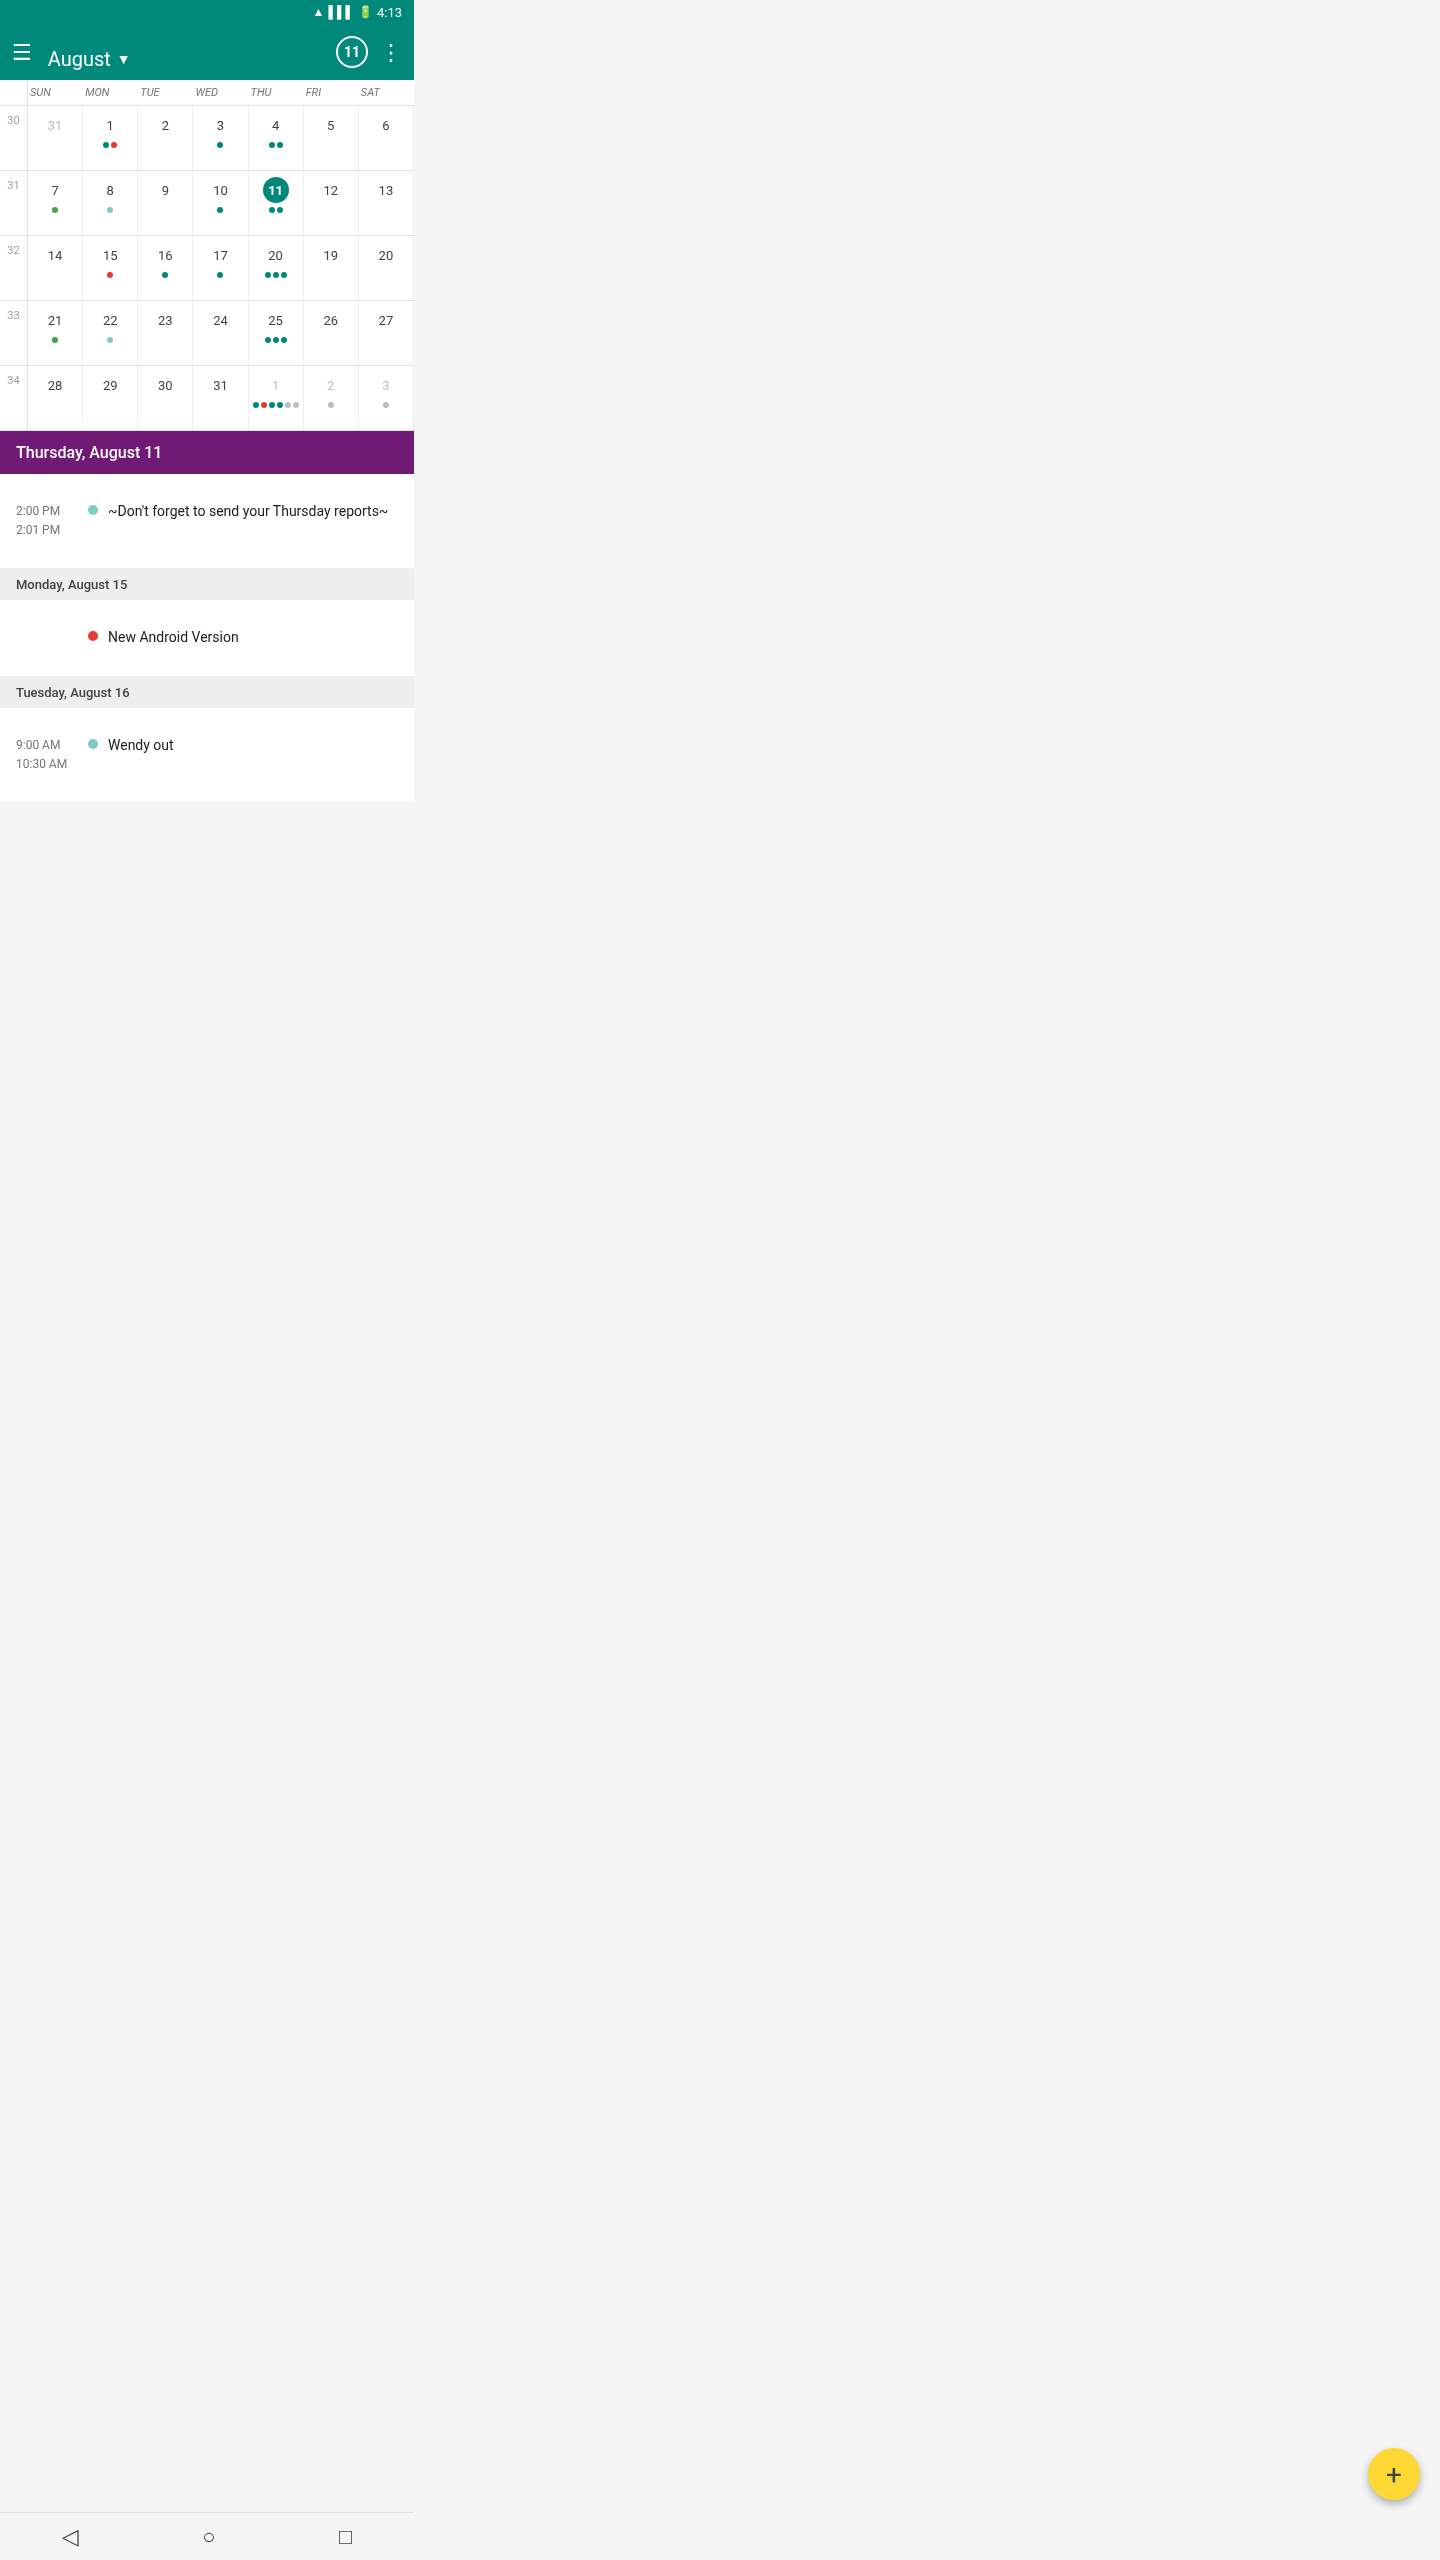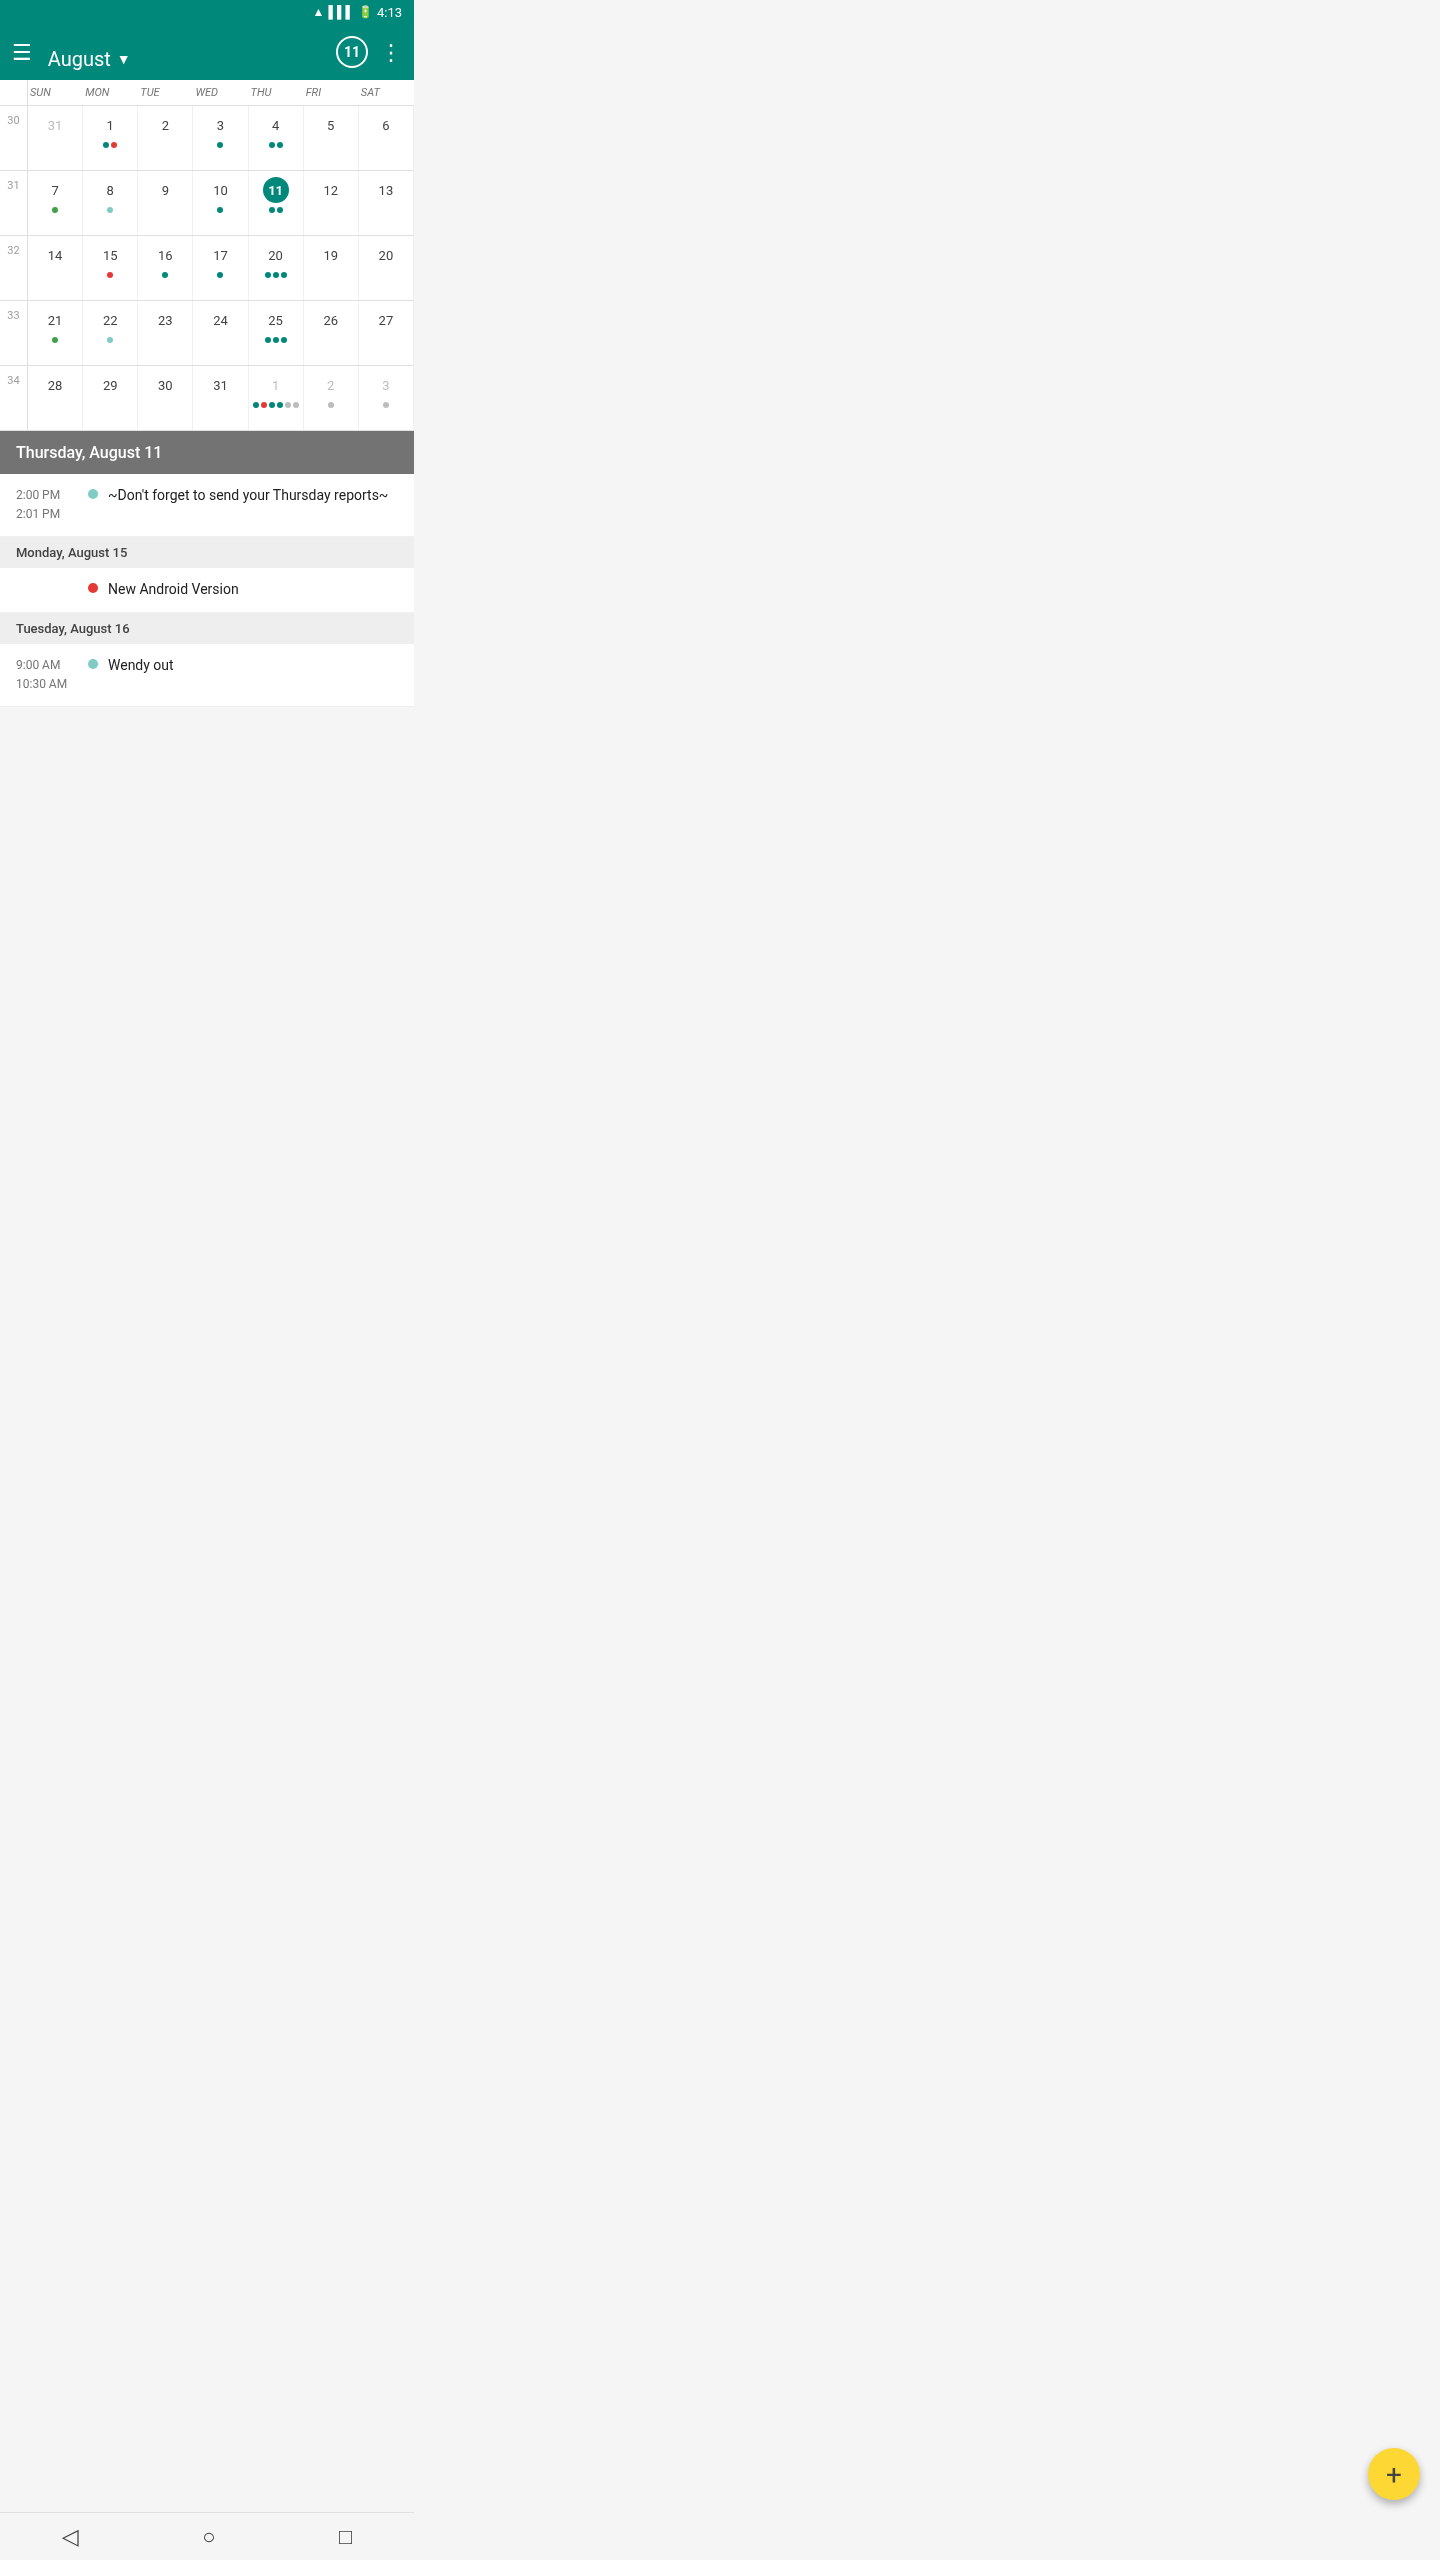--- a/index.html
+++ b/index.html
@@ -160,35 +160,35 @@
       border-radius: 50%;
     }
     .dot-teal { background: #00897b; }
     .dot-red { background: #e53935; }
     .dot-green { background: #43a047; }
     .dot-lightblue { background: #80cbc4; }
     .dot-grey { background: #bdbdbd; }
 
     
     .selected-date-header {
-      background: #737373;
+      background: #701a75;
       color: white;
       padding: 12px 16px;
       font-size: 16px;
       font-weight: 500;
     }
 
     
     .events-list {
       background: white;
     }
     .event-item {
       display: flex;
       align-items: flex-start;
-      padding: 12px 16px;
+      padding: 28px 16px;
       border-bottom: 1px solid #f0f0f0;
     }
     .event-time {
       min-width: 72px;
       font-size: 12px;
       color: #757575;
       line-height: 1.6;
     }
     .event-dot-container {
       display: flex;

